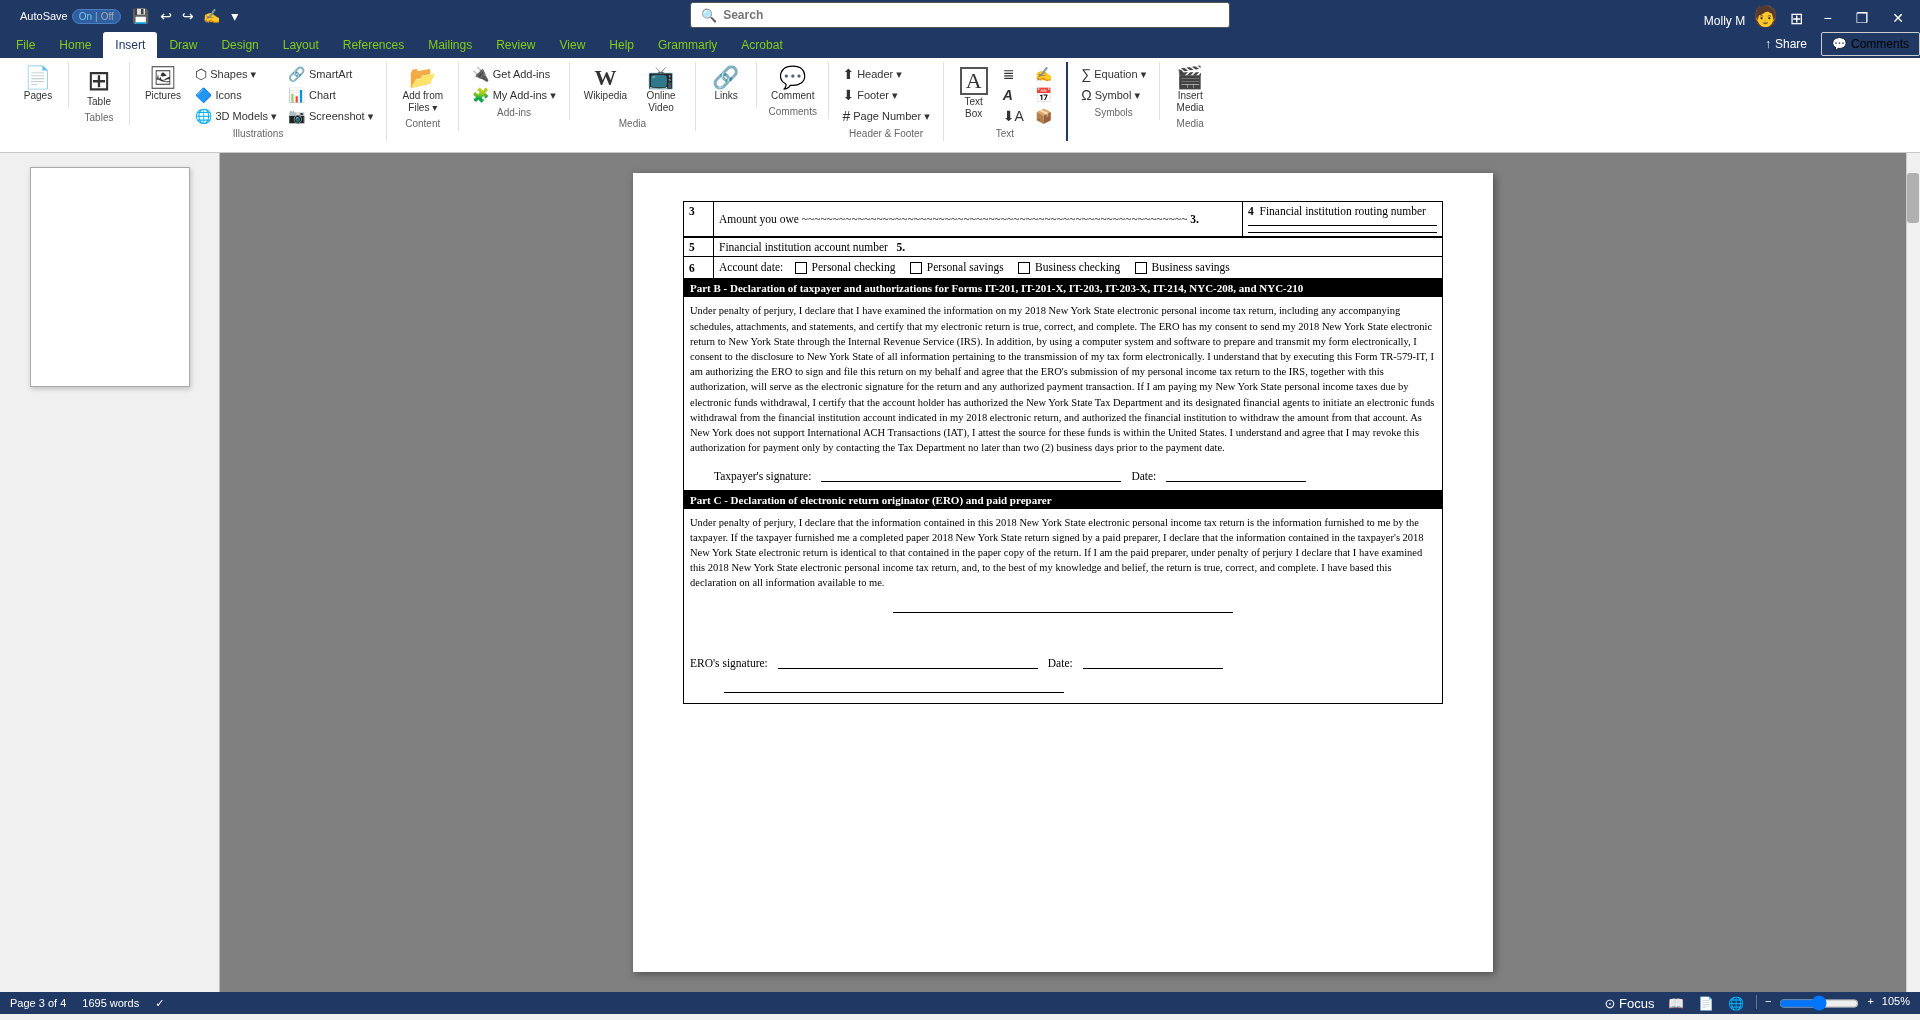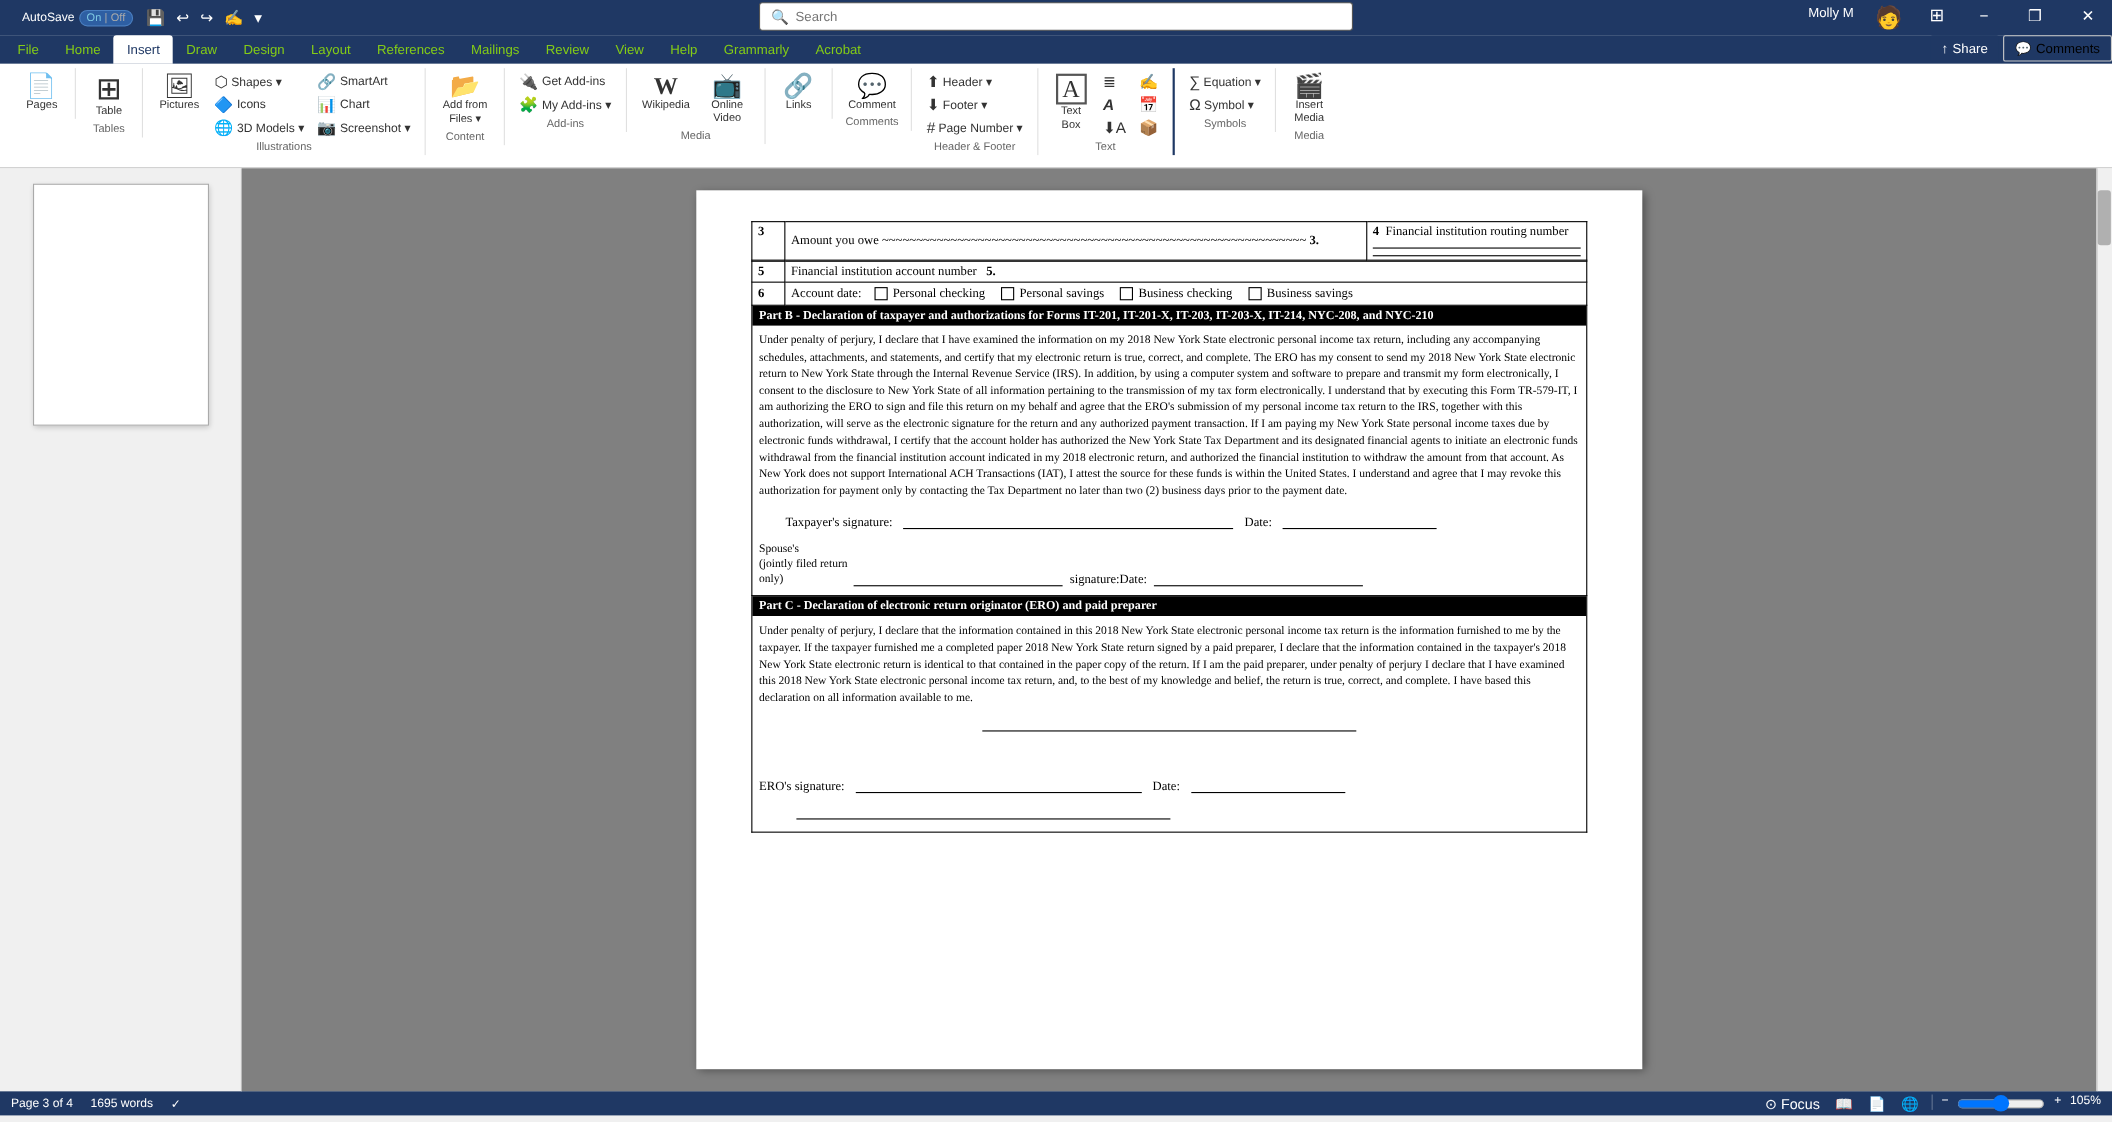--- a/index.html
+++ b/index.html
@@ -5,21 +5,21 @@
     * { margin: 0; padding: 0; box-sizing: border-box; }
     body { font-family: 'Segoe UI', Arial, sans-serif; background: #f0f0f0; width: 1920px; height: 1020px; overflow: hidden; }
 
     
     .title-bar {
       display: flex; align-items: center; justify-content: space-between;
       background: #1f3864; height: 32px; padding: 0 8px; color: white;
     }
     .title-bar-left { display: flex; align-items: center; gap: 8px; font-size: 12px; }
     .title-bar-center { font-size: 12px; color: white; }
-    .title-bar-right { display: flex; align-items: flex-start; gap: 20px; }
+    .title-bar-right { display: flex; align-items: flex-end; gap: 8px; }
     .title-bar-right .user-name { font-size: 12px; }
     .win-btn { background: none; border: none; color: white; font-size: 14px; cursor: pointer; padding: 2px 8px; }
 
     
     .autosave { display: flex; align-items: center; gap: 4px; font-size: 11px; }
     .autosave-toggle { background: #2e5fa3; border: 1px solid #4a7fc1; border-radius: 10px; padding: 1px 6px; font-size: 10px; display: flex; gap: 3px; }
     .toggle-on { color: #7ec8e3; }
     .toggle-off { color: #aaa; }
 
     
@@ -78,21 +78,21 @@
       <button class="qa-btn">✍</button>
       <button class="qa-btn">▾</button>
     </div>
   </div>
   <div class="title-center-wrapper">
     <span class="title-bar-center">Document1 - Word</span>
   </div>
 
   <div style="position:absolute; left:50%; top:2px; transform:translateX(-50%); display:flex; align-items:center; background:white; border:1px solid #555; border-radius:3px; padding:2px 10px; width:540px; height:26px;">
     <span style="color:#555; margin-right:6px; font-size:13px;">🔍</span>
-    <input type="text" class="search-input" style="border: none; outline: none; font-size: 12px; width: 100%; background: transparent;" placeholder="Search">
+    <input type="text" class="search-input" style="border: none; outline: none; font-size: 12px; width: 100%; background: transparent; font-weight: bold;" placeholder="Search">
   </div>
   <div class="title-bar-right">
     <span class="user-name">Molly M</span>
     <span style="font-size:20px; cursor:pointer;">🧑</span>
     <span style="font-size:16px; cursor:pointer; padding:0 4px;">⊞</span>
     <button class="win-btn">−</button>
     <button class="win-btn">❐</button>
     <button class="win-btn close">✕</button>
   </div>
 </div>
@@ -396,30 +396,20 @@
           <span>Under penalty of perjury, I declare that I have examined the information on my 2018 New York State electronic personal income tax return, including any accompanying schedules, attachments, and statements, and certify that my electronic return is true, correct, and complete. The ERO has my consent to send my 2018 New York State electronic return to New York State through the Internal Revenue Service (IRS). In addition, by using a computer system and software to prepare and transmit my form electronically, I consent to the disclosure to New York State of all information pertaining to the transmission of my tax form electronically. I understand that by executing this Form TR-579-IT, I am authorizing the ERO to sign and file this return on my behalf and agree that the ERO's submission of my personal income tax return to the IRS, together with this authorization, will serve as the electronic signature for the return and any authorized payment transaction. If I am paying my New York State personal income taxes due by electronic funds withdrawal, I certify that the account holder has authorized the New York State Tax Department and its designated financial agents to initiate an electronic funds withdrawal from the financial institution account indicated in my 2018 electronic return, and authorized the financial institution to withdraw the amount from that account. As New York does not support International ACH Transactions (IAT), I attest the source for these funds is within the United States. I understand and agree that I may revoke this authorization for payment only by contacting the Tax Department no later than two (2) business days prior to the payment date.</span>
         </div>
 
         <div style="padding:4px 6px 8px 6px; display:flex; align-items:flex-end; gap:10px;margin-left:24px;">
           <span>Taxpayer's signature:</span>
           <span style="display:inline-block; border-bottom:1px solid black; width:300px; height:16px;"></span>
           <span>Date:</span>
           <span style="display:inline-block; border-bottom:1px solid black; width:140px; height:16px;"></span>
         </div>
 
-        <div style="padding:4px 6px 8px 6px; display:flex; align-items:flex-end; gap:6px;">
-          <div style="display:flex; flex-direction:column; font-size:10.5px; line-height:1.3;">
-            <span>Spouse's</span>
-            <span>(jointly filed return</span>
-            <span>only)</span>
-          </div>
-          <span style="display:inline-block; border-bottom:1px solid black; width:190px; height:16px;"></span>
-          <span>signature:Date:</span>
-          <span style="display:inline-block; border-bottom:1px solid black; width:190px; height:16px;"></span>
-        </div>
       </div>
 
       <div style="border:1px solid #000; border-top:none; margin-top:0;">
         <div style="background:#000; color:white; font-weight:bold; padding:3px 6px; font-size:11px;">
           <span>Part C - Declaration of electronic return originator (ERO) and paid preparer</span>
         </div>
         <div style="padding:6px 6px; font-size:10.5px; line-height:1.45;">
           <span>Under penalty of perjury, I declare that the information contained in this 2018 New York State electronic personal income tax return is the information furnished to me by the taxpayer. If the taxpayer furnished me a completed paper 2018 New York State return signed by a paid preparer, I declare that the information contained in the taxpayer's 2018 New York State electronic return is identical to that contained in the paper copy of the return. If I am the paid preparer, under penalty of perjury I declare that I have examined this 2018 New York State electronic personal income tax return, and, to the best of my knowledge and belief, the return is true, correct, and complete. I have based this declaration on all information available to me.</span>
         </div>
 

